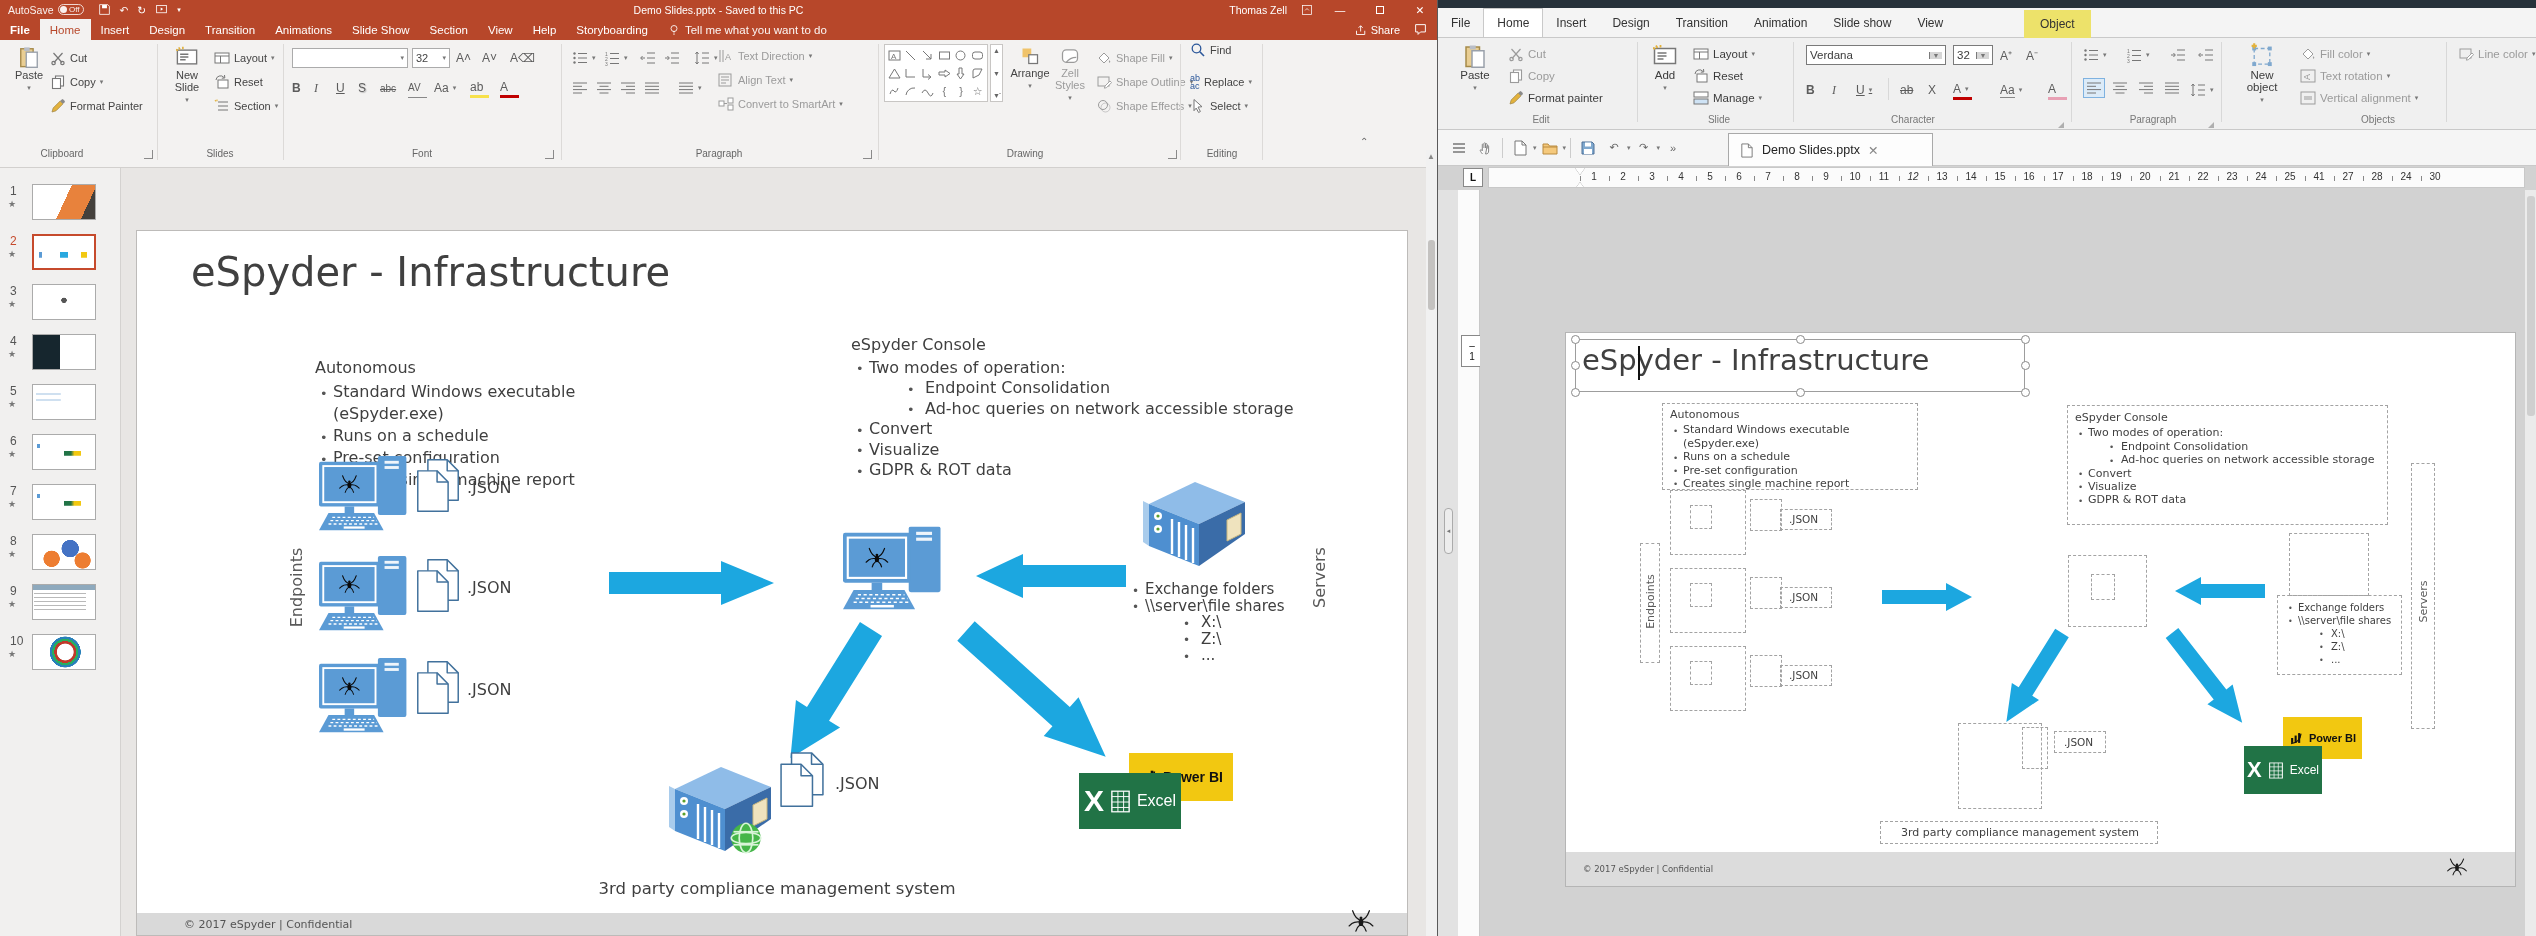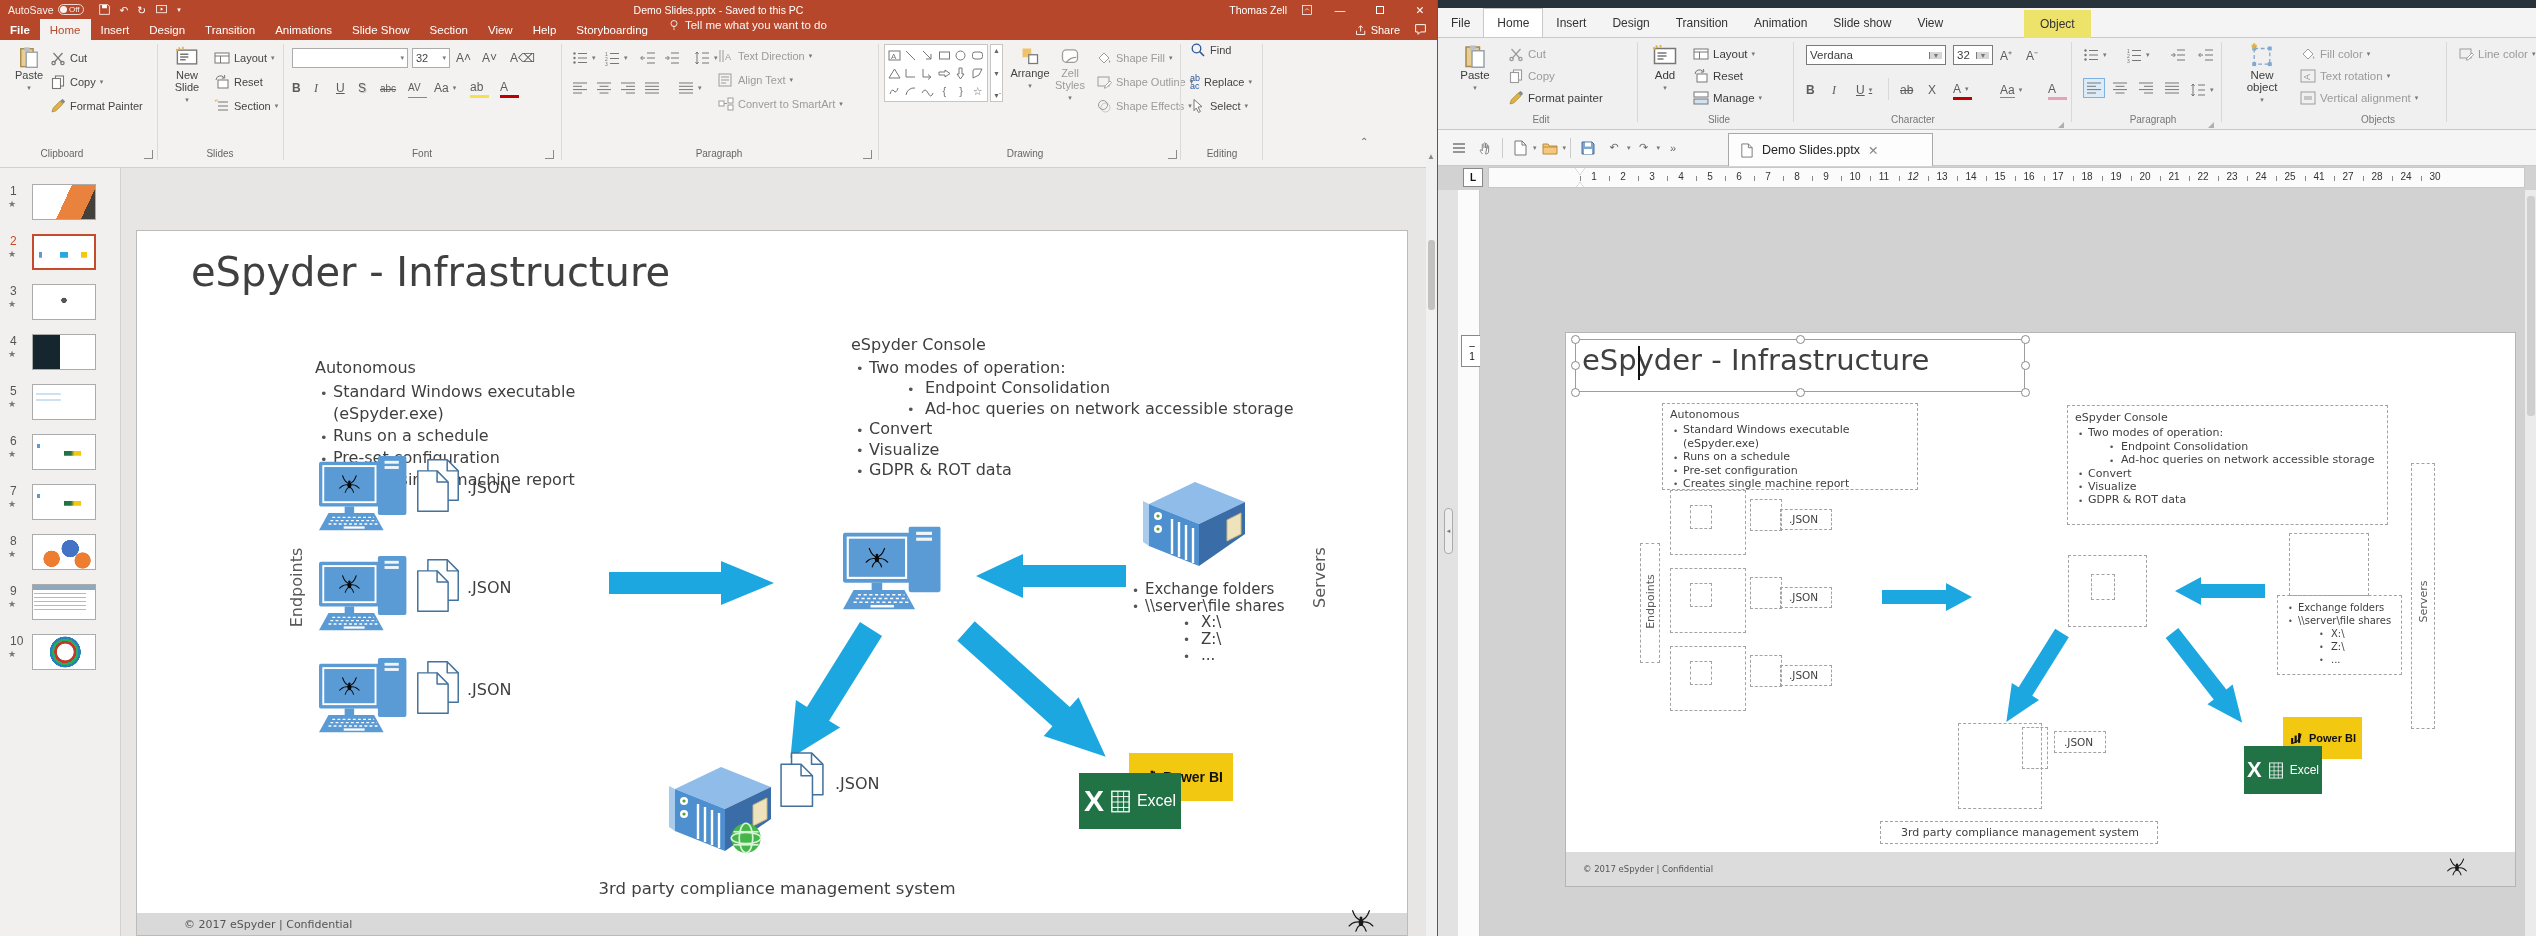--- a/index.html
+++ b/index.html
@@ -19,21 +19,21 @@
 .qat{display:flex;gap:9px;margin-left:14px;align-items:center}
 .qat .g{width:13px;height:13px;color:#fff}
 .ptitle{position:absolute;left:0;right:0;text-align:center;pointer-events:none}
 .ptb-r{position:absolute;right:4px;top:0;height:19px;display:flex;align-items:center;gap:14px}
 .wbtn{width:26px;height:19px;display:flex;align-items:center;justify-content:center;color:#fff}
 .sq{width:8px;height:8px;border:1px solid #fff}
 
 .ptabs{position:absolute;left:0;top:19px;width:1437px;height:21px;background:#B7472A;display:flex;color:#fff;font-size:11.5px}
 .ptab{padding:0 10px;display:flex;align-items:center;height:21px}
 .ptab.active{background:#F3F2F1;color:#B7472A}
-.tellme{display:flex;gap:5px;padding:0 10px;opacity:.95}
+.tellme{display:flex;align-items:center;gap:5px;padding:0 10px;opacity:.95}
 .ptabs-r{position:absolute;right:10px;top:19px;height:21px;display:flex;align-items:center;gap:14px;color:#fff}
 
 .prib{position:absolute;left:0;top:40px;width:1437px;height:128px;background:#F3F2F1;border-bottom:1px solid #D2D0CE;color:#444}
 .prib .vdiv{position:absolute;top:4px;height:116px;width:1px;background:#DCDAD8}
 .glabel{position:absolute;top:108px;font-size:10px;color:#666;text-align:center;width:90px;margin-left:-45px}
 .launch{position:absolute;width:9px;height:9px;border-right:1px solid #8a8a8a;border-bottom:1px solid #8a8a8a}
 .big{position:absolute;display:flex;flex-direction:column;align-items:center;gap:1px;text-align:center;line-height:12px}
 .sm1{position:absolute;display:flex;align-items:center;gap:4px;height:20px;white-space:nowrap}
 .gi{width:16px;height:16px;flex:0 0 auto;color:#777}
 .dis{color:#9B9B9B}

